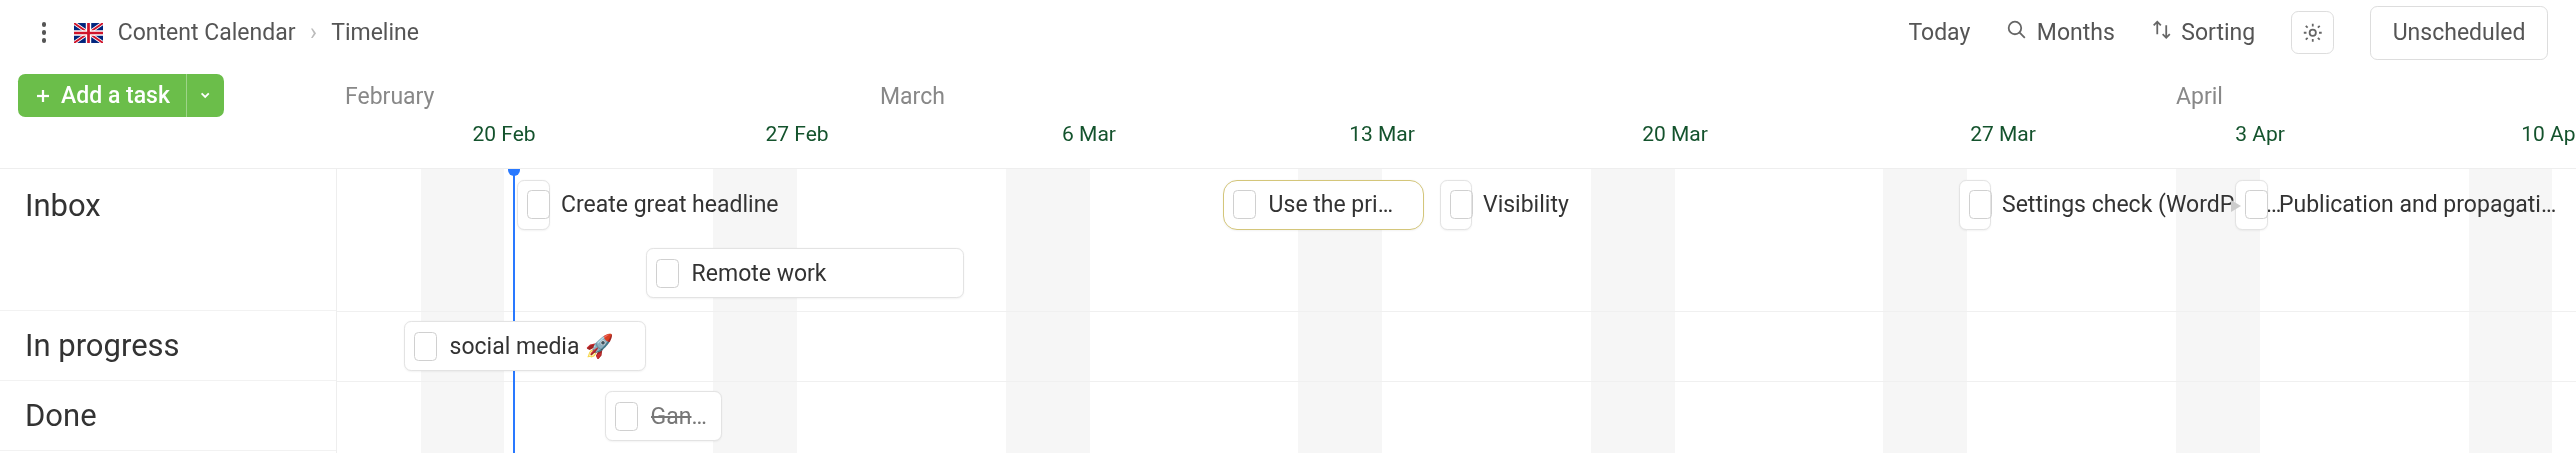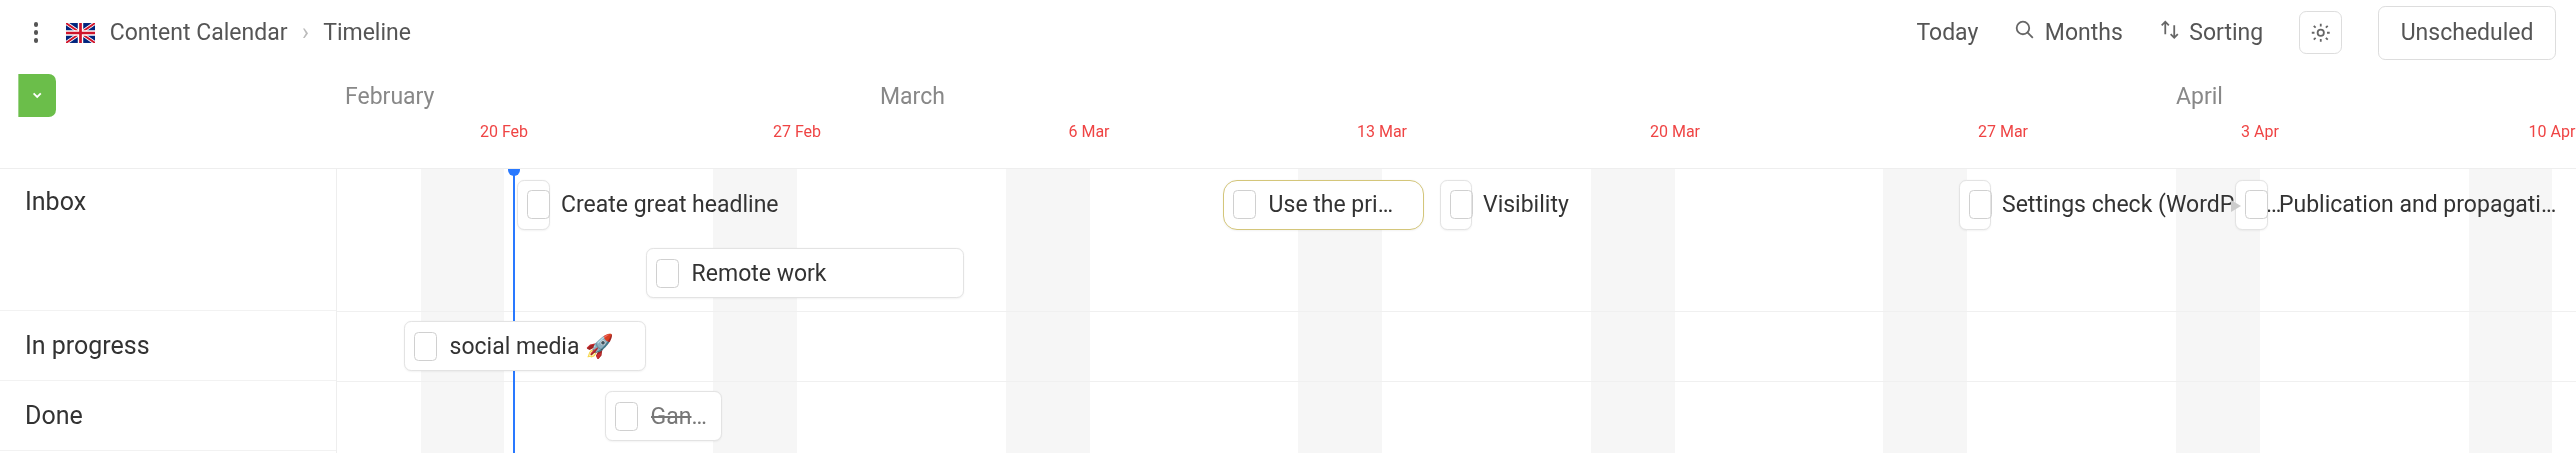--- a/index.html
+++ b/index.html
@@ -1,20 +1,20 @@
 <!DOCTYPE html>
 <html><head>
 <meta charset="utf-8">
 <style>
   * { box-sizing: border-box; margin: 0; padding: 0; }
   html, body { width: 2576px; height: 454px; font-family: -apple-system, BlinkMacSystemFont, "Segoe UI", Roboto, sans-serif; font-size: 23px; color: #333; background: #fff; overflow: hidden; }
   .root { display: flex; flex-direction: column; width: 100%; height: 100%; }
 
   
-  .header { display: flex; align-items: center; height: 65px; padding: 0 20px; }
+  .header { display: flex; align-items: center; height: 65px; padding: 0 28px; }
   .kebab { width: 32px; height: 32px; display: flex; flex-direction: column; justify-content: center; align-items: center; gap: 3.6px; cursor: pointer; margin-right: 14.4px; }
   .kebab span { width: 4.5px; height: 4.5px; background: #555; border-radius: 50%; }
   .breadcrumb { display: flex; align-items: center; gap: 14.4px; color: #555; font-size: 23px; }
   .flag { width: 29px; height: 20px; border-radius: 2.7px; display:inline-block; }
   .flag svg { display:block; }
   .bc-sep { color: #bbb; font-size: 23px; }
   .header-spacer { flex: 1; }
   .hdr-actions { display: flex; align-items: center; gap: 36px; font-size: 23px; color: #555; }
   .hdr-actions .act { display: flex; align-items: flex-start; gap: 9px; cursor: pointer; }
   .iconbox { width: 43px; height: 43px; border: 0.9px solid #ddd; border-radius: 7.2px; display:flex; align-items:center; justify-content:center; cursor:pointer; }
@@ -27,27 +27,27 @@
   .add-btn-wrap { display:flex; height:43px; cursor:pointer; }
   .add-btn { background:#6BBE4A; color:#fff; display:flex; align-items:center; gap:9px; padding: 0 16px; border-radius: 7.2px 0 0 7.2px; font-size:23px; font-weight:500; }
   .add-caret { background:#6BBE4A; color:#fff; display:flex; align-items:center; justify-content:center; width:38px; border-left:0.9px solid rgba(255,255,255,0.35); border-radius:0 7.2px 7.2px 0; }
   .timeline-col { flex:1; position:relative; min-width:0; }
   .month-labels { position:relative; height:52px; color:#888; font-size:23px; }
   .month-labels span { position:absolute; bottom:7.2px; }
 
   
   .row3 { display:flex; height:52px; border-bottom:0.9px solid #eee; }
   .row3 .sidebar-col { align-items:flex-start; }
-  .date-ruler { position:relative; height:52px; color:#ef4444; font-size:16px; }
+  .date-ruler { position:relative; height:52px; color:#14532d; font-size:21px; }
   .date-ruler span { position:absolute; top:5.4px; transform:translateX(-50%); white-space:nowrap; }
 
   
   .body { flex:1; display:flex; position:relative; }
   .lanes-sidebar { width:337px; flex-shrink:0; border-right:0.9px solid #eee; }
-  .lane-label { height:72px; display:flex; align-items:center; padding-left:25px; font-size:25px; color:#333; border-bottom:0.9px solid #f2f2f2; }
+  .lane-label { height:72px; display:flex; align-items:center; padding-left:25px; font-size:31px; color:#333; border-bottom:0.9px solid #f2f2f2; }
   .lane-label.tall { height:142px; align-items:flex-start; padding-top:18px; }
   .lanes-timeline { flex:1; position:relative; overflow:hidden; }
 
   
   .stripes { position:absolute; inset:0; }
   .lane-sep { position:absolute; left:0; right:0; height:0.9px; background:#f0f0f0; }
 
   
   .today-marker { position:absolute; top:0; bottom:0; width:1.8px; background:#2979ff; }
   .today-dot { position:absolute; top:-5.4px; left:-5.4px; width:12.6px; height:12.6px; border-radius:50%; background:#2979ff; }
@@ -115,20 +115,27 @@
       </div>
       <div class="btn-outline">
           <span>Unscheduled</span>
         </div>
     </div>
   </div>
 
   <div class="row2">
     <div class="sidebar-col">
       <div class="add-btn-wrap">
+        <div class="add-btn">
+          <svg width="18" height="18" viewBox="0 0 24 24" stroke="#fff" stroke-width="3">
+              <line x1="12" y1="4" x2="12" y2="20"></line>
+              <line x1="4" y1="12" x2="20" y2="12"></line>
+            </svg>
+          <span>Add a task</span>
+        </div>
         <div class="add-caret">
           <svg width="14.4" height="14.4" viewBox="0 0 24 24" stroke="#fff" stroke-width="3" fill="none">
               <polyline points="6 9 12 15 18 9"></polyline>
             </svg>
         </div>
       </div>
     </div>
     <div class="timeline-col">
       <div class="month-labels" id="month-labels">
           <span style="left: 8px;">February</span>

